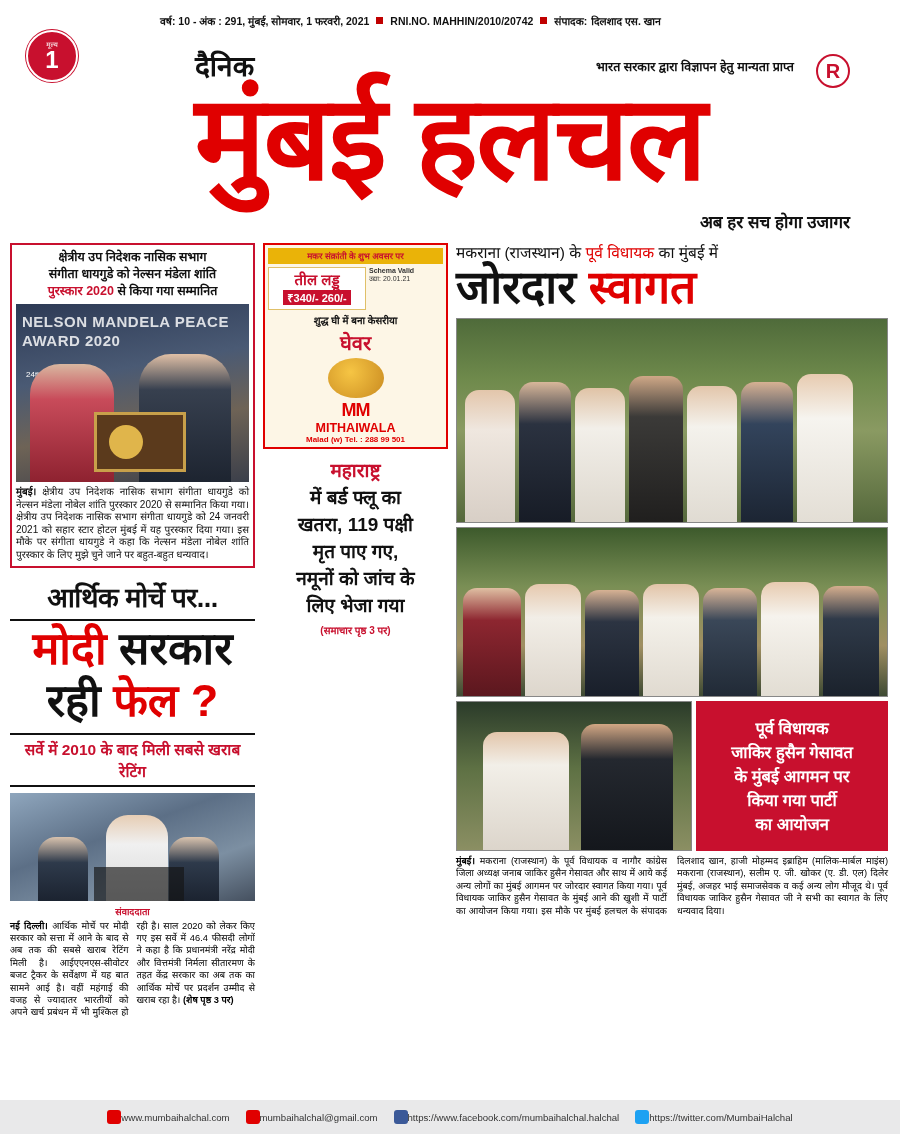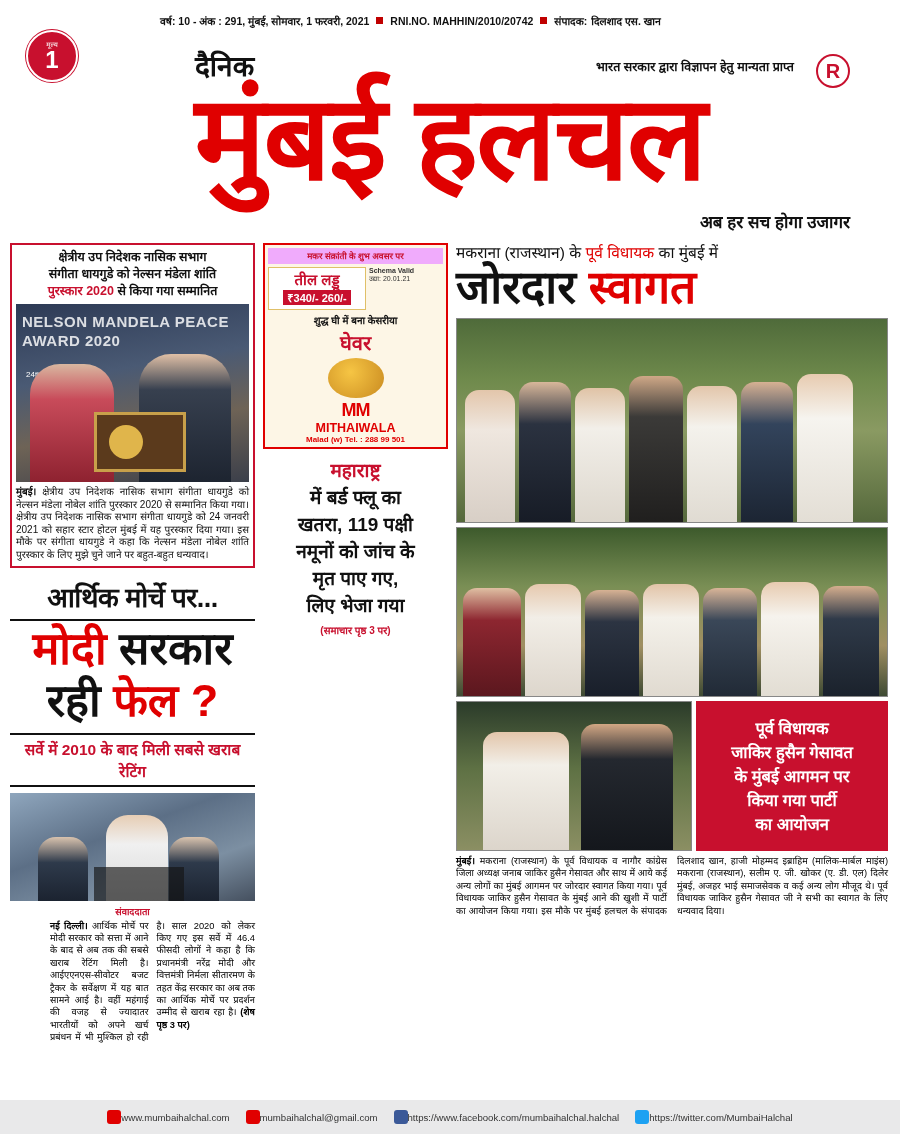--- a/index.html
+++ b/index.html
@@ -136,27 +136,27 @@
   }
   .econ-photo .mask-a { left: 28px; }
   .econ-photo .mask-b { right: 36px; }
   .econ-photo .mic {
     position:absolute; bottom: 0; left: 84px; width: 90px; height: 34px;
     background: rgba(20,20,20,.65);
   }
   .byline { text-align:center; font-size:9.5px; font-weight:bold; color:#c8102e; margin-top:4px;}
   .econ-body { margin-top: 2px; font-size: 9.3px; line-height: 12.4px; text-align: justify; }
   .econ-body .contd { font-weight: bold; }
-  .two-col { column-count: 2; column-gap: 8px; margin-left: 40px; }
+  .two-col { column-count: 2; column-gap: 8px; }
 
   
   .ad {
     border: 2px solid #e00000; padding: 3px; background: #fdf6e6;
   }
-  .ad-top { background:#f0abfc; color:#c8102e; font-size: 8.6px; font-weight:bold; text-align:center; padding:2px 0;}
+  .ad-top { background:#eab308; color:#c8102e; font-size: 8.6px; font-weight:bold; text-align:center; padding:2px 0;}
   .ad-row { display:flex; gap:3px; margin-top:3px; }
   .ad-prod {
     flex: 1; background:#fff; border:1px solid #e0c068; padding: 3px; text-align:center;
   }
   .ad-prod .pname { font-size: 15px; font-weight:bold; color:#c8102e; line-height:17px;}
   .ad-prod .pprice { font-size: 11px; font-weight:bold; color:#fff; background:#c8102e; display:inline-block; padding:0 4px; margin-top:2px;}
   .ad-side { width: 74px; font-size:7px; color:#333; text-align:left; }
   .ad-side .sv { font-weight:bold; }
   .ad-ball {
     width: 56px;height:40px;margin: 4px auto 0;
@@ -322,22 +322,22 @@
           <div class="mm">MM</div>
           <div class="bn">MITHAIWALA</div>
           <div class="addr">Malad (w) Tel. : 288 99 501</div>
         </div>
       </div>
 
       <div class="mid-head">
         <div class="red">महाराष्ट्र</div>
         <div>में बर्ड फ्लू का</div>
         <div>खतरा, 119 पक्षी</div>
+        <div>मृत पाए गए,</div>
         <div>नमूनों को जांच के</div>
-        <div>मृत पाए गए,</div>
         <div>लिए भेजा गया</div>
       </div>
       <div class="mid-ref">(समाचार पृष्ठ 3 पर)</div>
     </div>
 
     <div class="col-right">
       <div class="rt-kicker">
         <span>मकराना (राजस्थान) के</span>
         <span class="red">पूर्व विधायक</span>
         <span>का मुंबई में</span>

